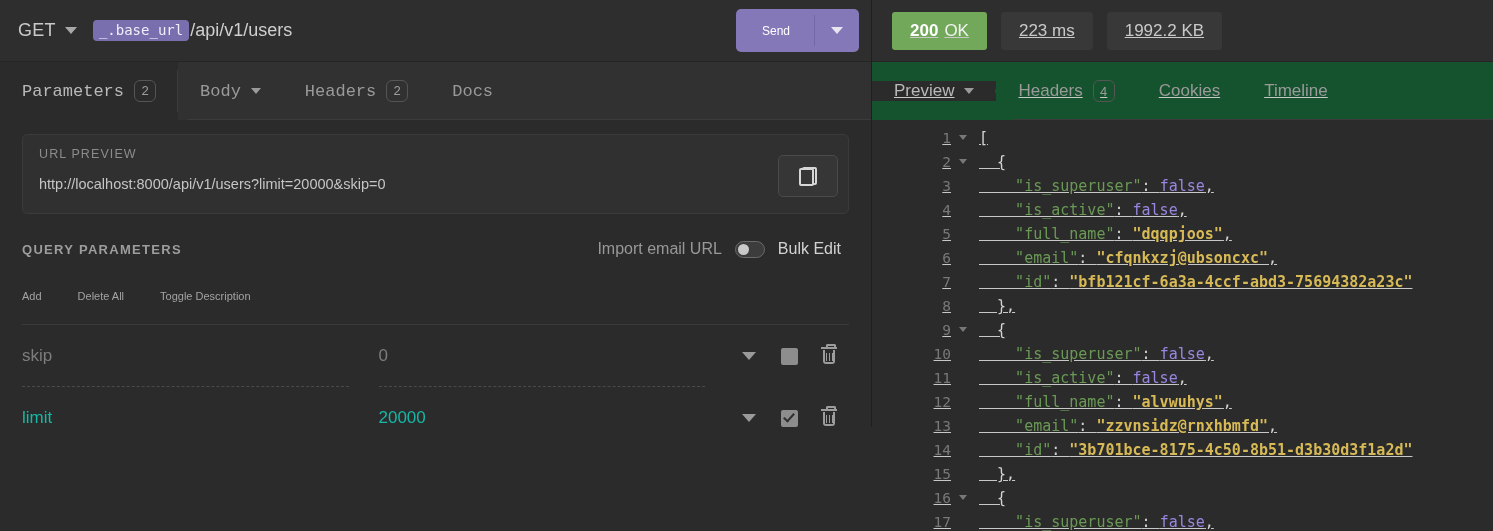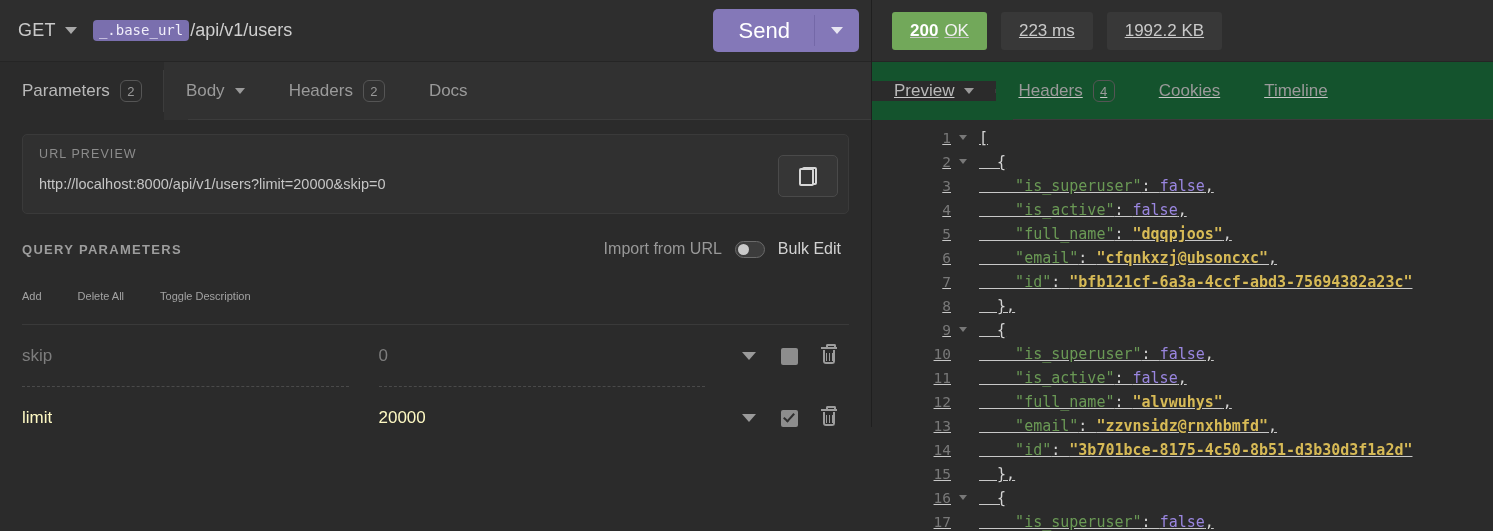--- a/index.html
+++ b/index.html
@@ -97,21 +97,21 @@
     height: 43px;
     margin-right: 12px;
     cursor: pointer;
     overflow: hidden;
   }
   .send-btn .send-label {
     display: flex;
     align-items: center;
     justify-content: center;
     padding: 0 24px 0 26px;
-    font-size: 22px;
+    font-size: 12px;
     color: #ffffff;
   }
   .send-btn .send-split {
     width: 1px;
     background: #7468a8;
     margin: 6px 0;
   }
   .send-btn .send-caret {
     display: flex;
     align-items: center;
@@ -122,20 +122,21 @@
 
   
   .req-tabs {
     height: 58px;
     min-height: 58px;
     display: flex;
     align-items: stretch;
     background: #313131;
     box-sizing: border-box;
     position: relative;
+    font-family: Liberation Mono, monospace;
   }
   .req-tabs::after {
     content: "";
     position: absolute;
     left: 188px; right: 0; bottom: 0;
     height: 1px;
     background: #3c3c3c;
   }
   .tab {
     display: flex;
@@ -337,21 +338,21 @@
     display: flex;
     align-items: center;
     border-bottom: 1px solid #4a4a4a;
     box-sizing: border-box;
   }
   .param-row.placeholder .cell-underline {
     border-bottom: 1px dashed #4a4a4a;
   }
   .param-text {
     font-size: 17px;
-    color: #fef9c3;
+    color: #14b8a6;
     white-space: nowrap;
     overflow: hidden;
   }
   .param-row.placeholder .param-text { color: #7d7d7d; }
   .row-controls {
     display: flex;
     align-items: center;
     gap: 0;
     margin-left: auto;
     padding-left: 14px;
@@ -579,21 +580,21 @@
           <span class="copy-icon">
             <span class="sq-back"></span>
             <span class="sq-front"></span>
           </span>
         </div>
       </div>
 
       <div class="qp-header">
         <span class="qp-title">QUERY PARAMETERS</span>
         <div class="qp-right">
-          <span class="qp-link">Import from URL</span>
+          <span class="qp-link">Import email URL</span>
           <span class="toggle">
               <span class="knob"></span>
             </span>
           <span class="qp-link strong">Bulk Edit</span>
         </div>
       </div>
 
       <div class="qp-actions" id="qp-actions">
           <span class="qp-action">Add</span>
           <span class="qp-action">Delete All</span>

